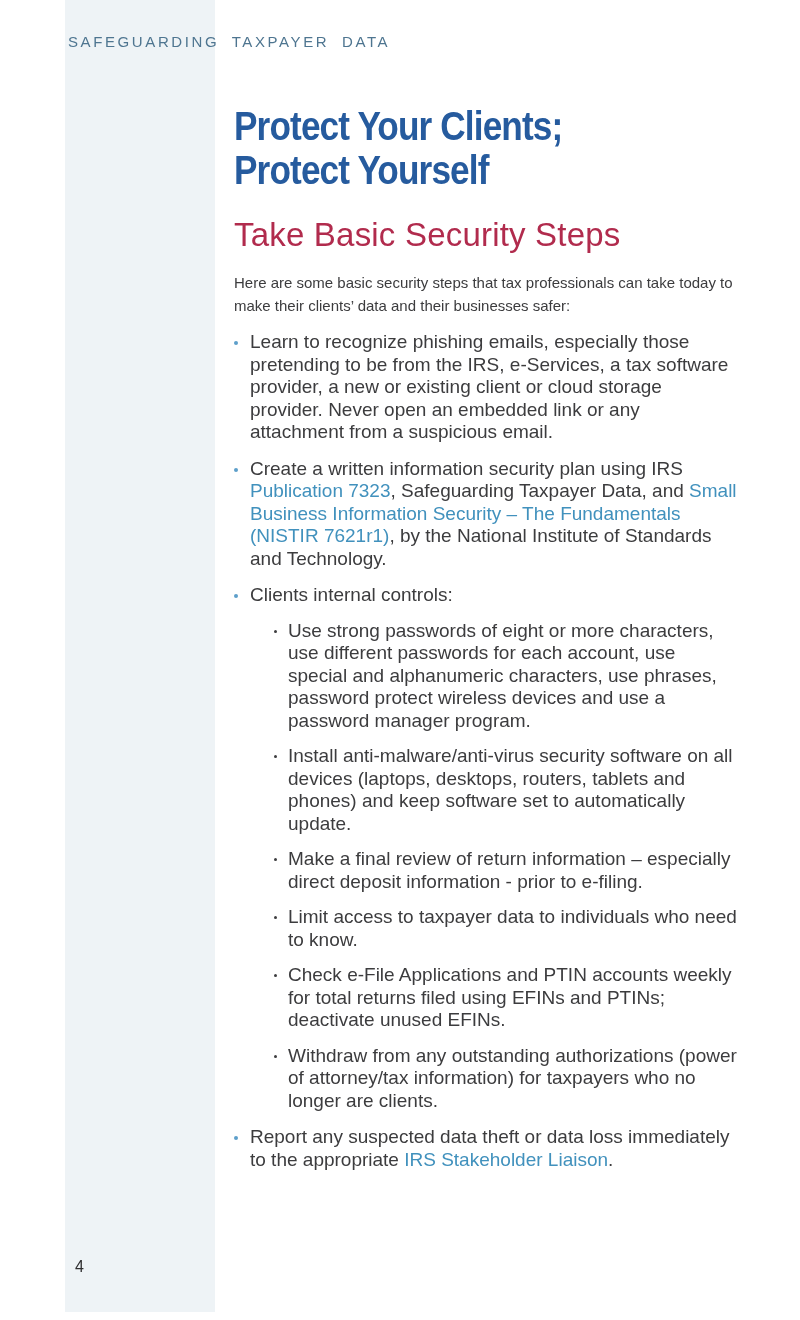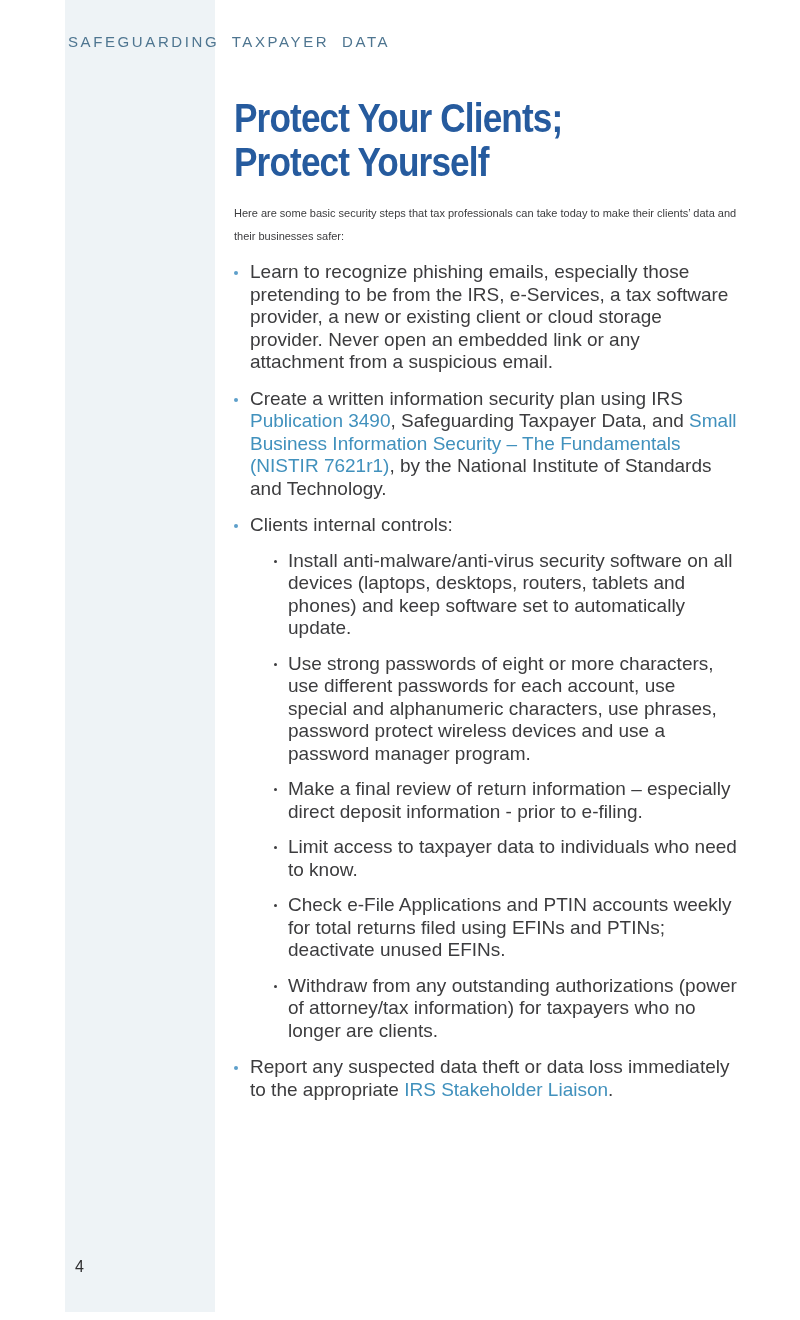--- a/index.html
+++ b/index.html
@@ -10,24 +10,24 @@
     --link-blue:#4191bd;
     --body-gray:#3c3c3e;
     --bullet-blue:#5d9fca;
     --bullet-dark:#3d3d3f;
   }
   html,body{margin:0;padding:0;background:#ffffff;}
   body{font-family:"Liberation Sans", sans-serif;}
   .page{position:relative;width:800px;height:1320px;background:#ffffff;overflow:hidden;}
   .sidebar-band{position:absolute;left:65px;top:0;width:150px;height:1312px;background:var(--sidebar-bg);}
   .kicker{position:absolute;left:68px;top:33px;font-size:15px;letter-spacing:2.6px;word-spacing:6px;color:var(--kicker-blue);font-weight:400;}
-  .content{position:absolute;left:234px;top:96px;width:505px;}
+  .content{position:absolute;left:234px;top:104px;width:505px;}
   .doc-title{margin:0;color:var(--accent-blue);font-weight:bold;font-size:40px;line-height:44px;letter-spacing:-1px;transform:scaleX(0.88);transform-origin:left top;white-space:nowrap;}
   .doc-subtitle{margin:24px 0 0 0;color:var(--accent-red);font-weight:400;font-size:33px;line-height:38px;letter-spacing:0.2px;}
-  .intro{margin:18px 0 0 0;color:var(--body-gray);font-size:11px;line-height:22.5px;}
+  .intro{margin:18px 0 0 0;color:var(--body-gray);font-size:15px;line-height:22.5px;}
   ul.bullet-list{list-style:none;margin:14px 0 0 0;padding:0;}
   ul.bullet-list li{display:flex;color:var(--body-gray);font-size:19px;line-height:22.5px;margin-bottom:14px;}
   ul.bullet-list li:last-child{margin-bottom:0;}
   .dot{flex:none;width:16px;}
   .dot::before{content:"";display:block;width:4px;height:4px;border-radius:50%;background:var(--bullet-blue);margin-top:10px;}
   .li-body{flex:1;min-width:0;}
   .li-text{margin:0;}
   ul.sub-list{list-style:none;margin:13px 0 0 24px;padding:0;}
   ul.sub-list li{margin-bottom:13px;}
   ul.sub-list li:last-child{margin-bottom:0;}
@@ -38,49 +38,50 @@
 </style>
 </head>
 <body>
 
 <div class="page">
   <div class="sidebar-band"></div>
   <div class="kicker">SAFEGUARDING TAXPAYER DATA</div>
 
   <div class="content">
     <h1 class="doc-title"><span>Protect Your Clients;</span><br><span>Protect Yourself</span></h1>
+    <h2 class="doc-subtitle">Take Basic Security Steps</h2>
     <p class="intro">Here are some basic security steps that tax professionals can take today to make their clients’ data and their businesses safer:</p>
     <ul class="bullet-list" id="bullet-list">
         <li>
           <span class="dot"></span>
           <div class="li-body">
             <p class="li-text">Learn to recognize phishing emails, especially those pretending to be from the IRS, e-Services, a tax software provider, a new or existing client or cloud storage provider. Never open an embedded link or any attachment from a suspicious email.</p>
           </div>
         </li>
         <li>
           <span class="dot"></span>
           <div class="li-body">
-            <p class="li-text">Create a written information security plan using IRS <a class="link" href="#">Publication 3490</a>, Safeguarding Taxpayer Data, and <a class="link" href="#">Small Business Information Security – The Fundamentals (NISTIR 7621r1)</a>, by the National Institute of Standards and Technology.</p>
+            <p class="li-text">Create a written information security plan using IRS <a class="link" href="#">Publication 7323</a>, Safeguarding Taxpayer Data, and <a class="link" href="#">Small Business Information Security – The Fundamentals (NISTIR 7621r1)</a>, by the National Institute of Standards and Technology.</p>
           </div>
         </li>
         <li>
           <span class="dot"></span>
           <div class="li-body">
             <p class="li-text">Clients internal controls:</p>
             <ul class="sub-list">
               <li>
                 <span class="dot"></span>
                 <div class="li-body">
-                  <p class="li-text">Install anti-malware/anti-virus security software on all devices (laptops, desktops, routers, tablets and phones) and keep software set to automatically update.</p>
+                  <p class="li-text">Use strong passwords of eight or more characters, use different passwords for each account, use special and alphanumeric characters, use phrases, password protect wireless devices and use a password manager program.</p>
                 </div>
               </li>
               <li>
                 <span class="dot"></span>
                 <div class="li-body">
-                  <p class="li-text">Use strong passwords of eight or more characters, use different passwords for each account, use special and alphanumeric characters, use phrases, password protect wireless devices and use a password manager program.</p>
+                  <p class="li-text">Install anti-malware/anti-virus security software on all devices (laptops, desktops, routers, tablets and phones) and keep software set to automatically update.</p>
                 </div>
               </li>
               <li>
                 <span class="dot"></span>
                 <div class="li-body">
                   <p class="li-text">Make a final review of return information – especially direct deposit information - prior to e-filing.</p>
                 </div>
               </li>
               <li>
                 <span class="dot"></span>

